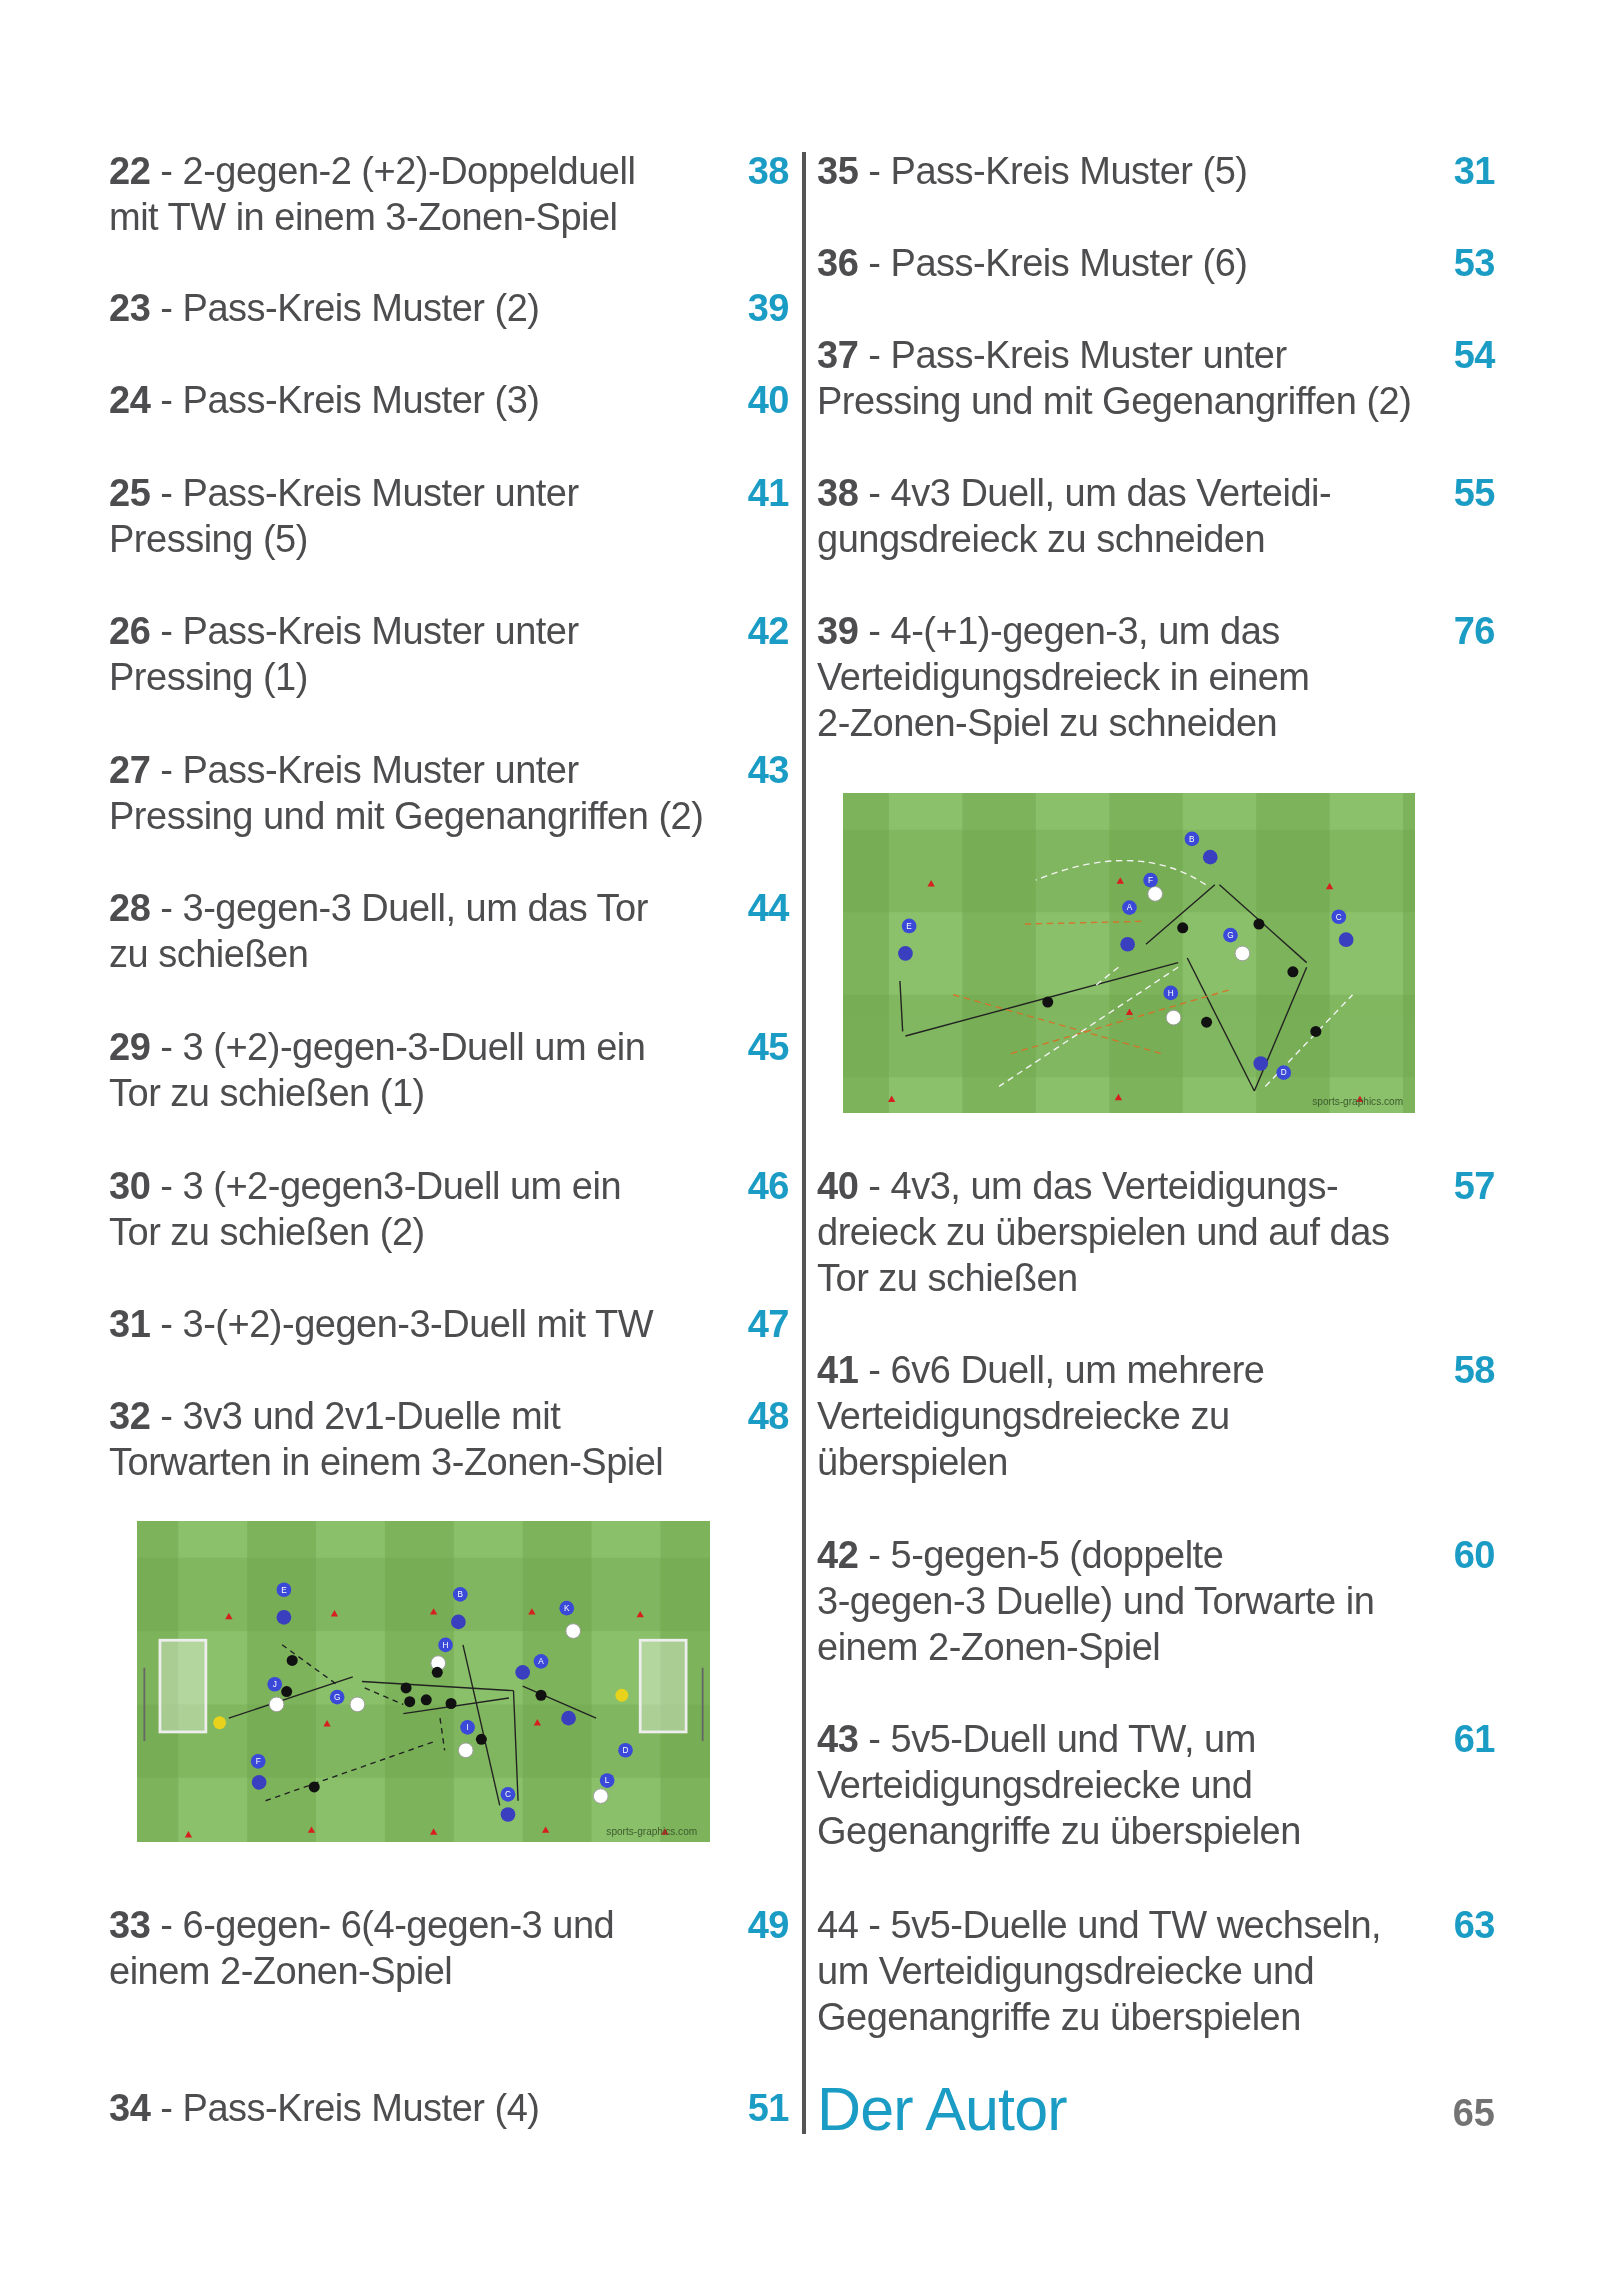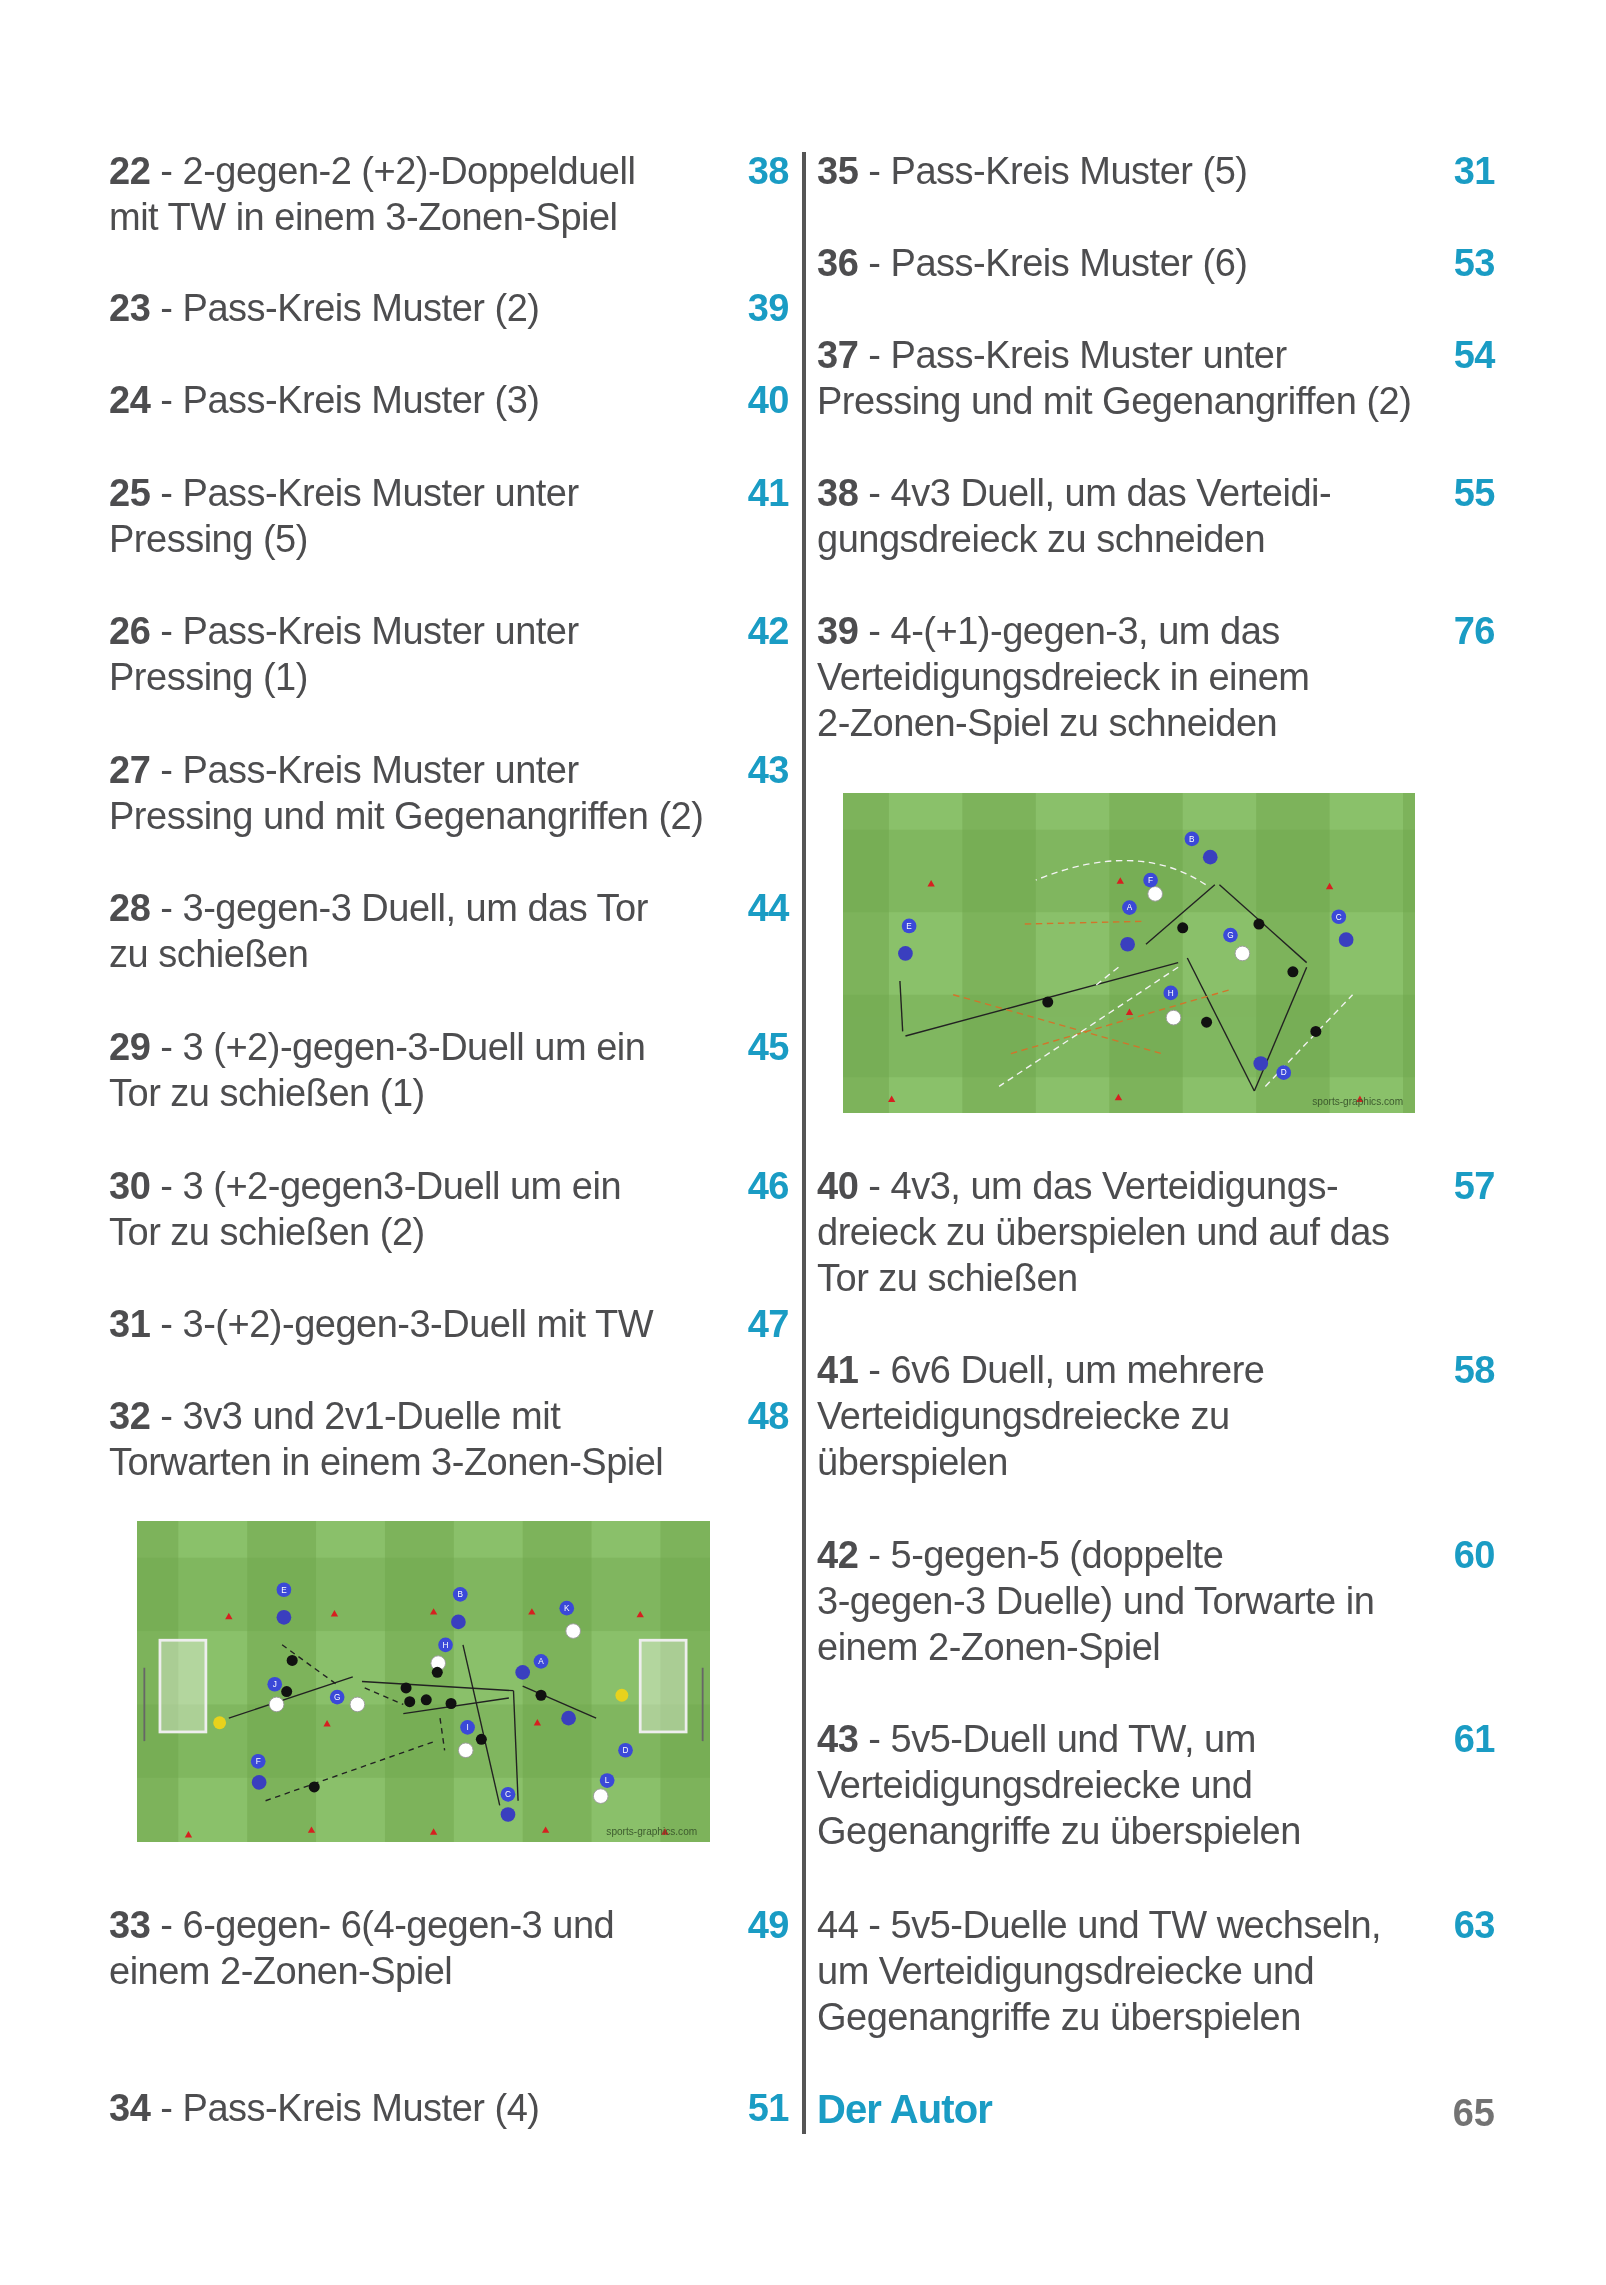--- a/index.html
+++ b/index.html
@@ -7,21 +7,21 @@
          font-family: "Liberation Sans", "DejaVu Sans", sans-serif; color: #4d4d4f; }
   .entry { position: absolute; font-size: 38px; line-height: 46px; letter-spacing: -0.5px; }
   .entry .num { font-weight: bold; }
   .entry .num.regular { font-weight: normal; }
   .entry .page { position: absolute; top: 0; right: 0; color: #1a9cc4; font-weight: bold; }
   .left { left: 109px; width: 680px; }
   .right { left: 817px; width: 678px; }
   .line { display: block; white-space: nowrap; }
   .divider { position: absolute; left: 802px; top: 152px; width: 3.7px; height: 1982px; background: #555555; }
   .author { position: absolute; left: 817px; top: 2077px; width: 678px; height: 64px; }
-  .author .title { font-size: 40px; font-weight: bold; color: #1a9cc4; line-height: 64px; letter-spacing: -0.9px; }
+  .author .title { font-size: 61px; font-weight: normal; color: #1a9cc4; line-height: 64px; letter-spacing: -0.9px; }
   .author .page { position: absolute; right: 0; top: 13px; font-size: 38px; line-height: 46px; color: #737373; font-weight: bold; }
   .diagram { position: absolute; overflow: hidden; }
   .diagram svg { display: block; width: 100%; height: 100%; }
 </style>
 </head>
 <body>
 
 <div class="divider"></div>
 
 <div class="entry left" style="top:148px">

